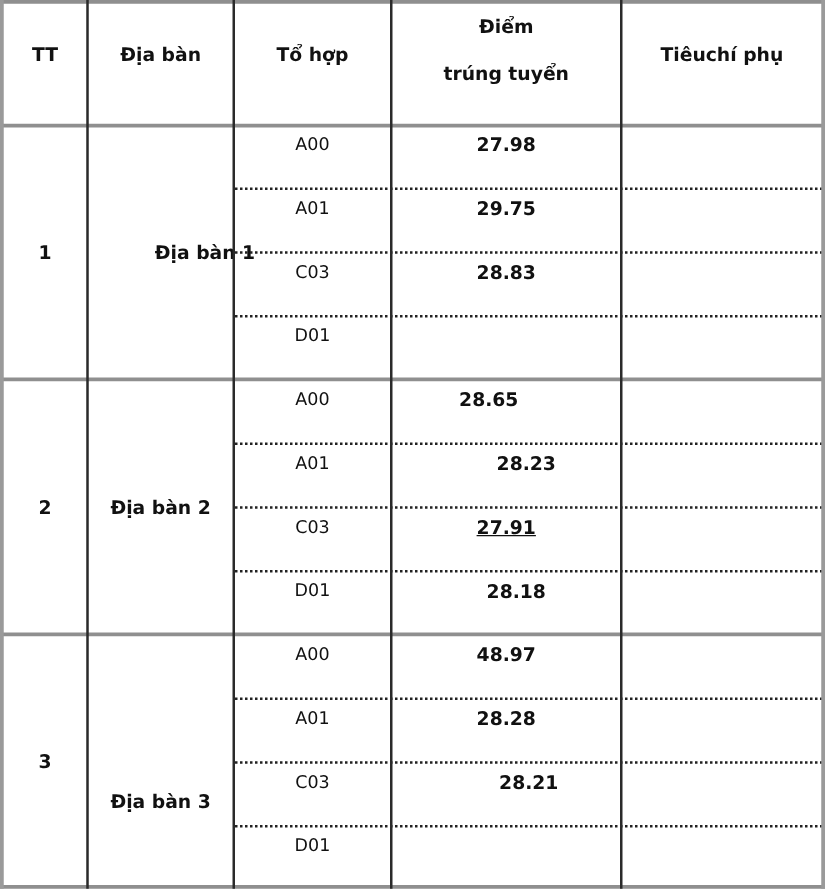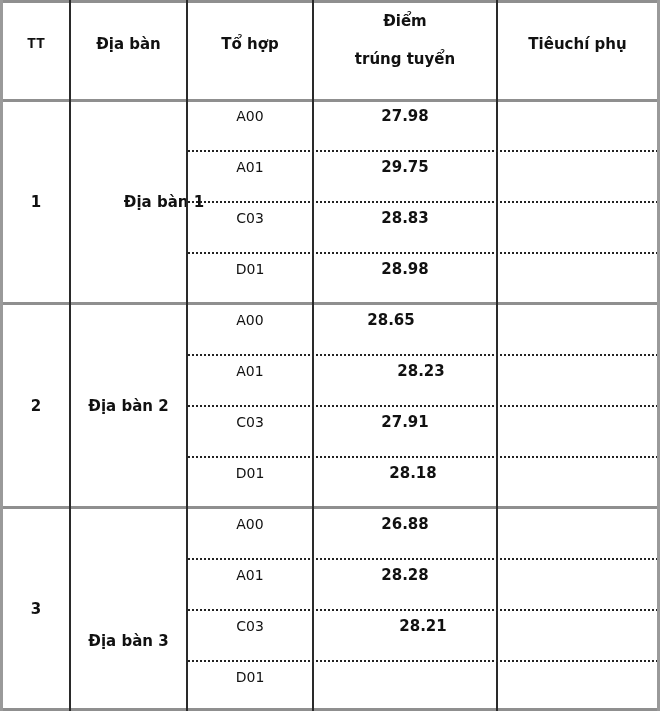--- a/index.html
+++ b/index.html
@@ -13,58 +13,57 @@
   .dline { position: absolute; height: 0; border-top: 2px dotted #222; }
   .combo { font-size: 14px; font-weight: normal; }
   .score { font-size: 15px; font-weight: bold; }
   .num, .area { font-size: 15px; font-weight: bold; }
 </style>
 </head>
 <body>
 
 <div class="tbl">
 
-  <div class="cell hdr" style="left:2px;top:2px;width:68px;height:98px;padding-bottom:14px;font-family:Liberation Mono, monospace;">TT</div>
+  <div class="cell hdr" style="left:2px;top:2px;width:68px;height:98px;padding-bottom:14px;">TT</div>
   <div class="cell hdr" style="left:187px;top:2px;width:126px;height:98px;padding-bottom:14px;">Tổ hợp</div>
   <div class="cell hdr" style="left:70px;top:2px;width:117px;height:98px;padding-bottom:14px;">Địa bàn</div>
   <div class="cell hdr" style="left:313px;top:2px;width:184px;height:98px;flex-direction:column;justify-content:flex-start;">
     <div style="margin-top:10px;">Điểm</div>
     <div style="margin-top:20px;">trúng tuyển</div>
   </div>
   <div class="cell hdr" style="left:497px;top:2px;width:161px;height:98px;padding-bottom:14px;">Tiêuchí phụ</div>
 
   <div class="cell num" style="left:2px;top:101px;width:68px;height:202px;">1</div>
   <div class="cell area" style="left:70px;top:101px;width:140px;height:202px;padding-left:48px;">Địa bàn 1</div>
 
   <div class="cell combo" style="left:187px;top:101px;width:126px;height:30px;">A00</div>
   <div class="cell score" style="left:313px;top:101px;width:184px;height:30px;">27.98</div>
   <div class="cell combo" style="left:187px;top:152px;width:126px;height:30px;">A01</div>
   <div class="cell score" style="left:313px;top:152px;width:184px;height:30px;">29.75</div>
   <div class="cell combo" style="left:187px;top:203px;width:126px;height:30px;">C03</div>
   <div class="cell score" style="left:313px;top:203px;width:184px;height:30px;">28.83</div>
   <div class="cell combo" style="left:187px;top:254px;width:126px;height:30px;">D01</div>
-  <div class="cell score" style="left:313px;top:254px;width:184px;height:30px;">28.98</div>
 
   <div class="cell num" style="left:2px;top:305px;width:68px;height:202px;">2</div>
   <div class="cell area" style="left:70px;top:305px;width:117px;height:202px;text-align:center;">Địa bàn 2</div>
 
   <div class="cell combo" style="left:187px;top:305px;width:126px;height:30px;">A00</div>
   <div class="cell score" style="left:313px;top:305px;width:156px;height:30px;">28.65</div>
   <div class="cell combo" style="left:187px;top:356px;width:126px;height:30px;">A01</div>
   <div class="cell score" style="left:313px;top:356px;width:216px;height:30px;">28.23</div>
   <div class="cell combo" style="left:187px;top:407px;width:126px;height:30px;">C03</div>
-  <div class="cell score" style="left:313px;top:407px;width:184px;height:30px;">27.91</div>
+  <div class="cell score" style="left:313px;top:407px;width:184px;height:30px;text-decoration:underline;">27.91</div>
   <div class="cell combo" style="left:187px;top:458px;width:126px;height:30px;">D01</div>
   <div class="cell score" style="left:313px;top:458px;width:200px;height:30px;">28.18</div>
 
   <div class="cell num" style="left:2px;top:509px;width:68px;height:200px;">3</div>
   <div class="cell area" style="left:70px;top:509px;width:117px;height:200px;margin-top:32px;">Địa bàn 3</div>
 
   <div class="cell combo" style="left:187px;top:509px;width:126px;height:30px;">A00</div>
-  <div class="cell score" style="left:313px;top:509px;width:184px;height:30px;">26.88</div>
+  <div class="cell score" style="left:313px;top:509px;width:184px;height:30px;">48.97</div>
   <div class="cell combo" style="left:187px;top:560px;width:126px;height:30px;">A01</div>
   <div class="cell score" style="left:313px;top:560px;width:184px;height:30px;">28.28</div>
   <div class="cell combo" style="left:187px;top:611px;width:126px;height:30px;">C03</div>
   <div class="cell score" style="left:313px;top:611px;width:184px;height:30px;padding-left:36px;">28.21</div>
   <div class="cell combo" style="left:187px;top:662px;width:126px;height:30px;">D01</div>
 
   <div class="hline" style="left:0;top:0;width:660px;"></div>
   <div class="hline" style="left:0;top:99px;width:660px;"></div>
   <div class="hline" style="left:0;top:302px;width:660px;"></div>
   <div class="hline" style="left:0;top:506px;width:660px;"></div>

